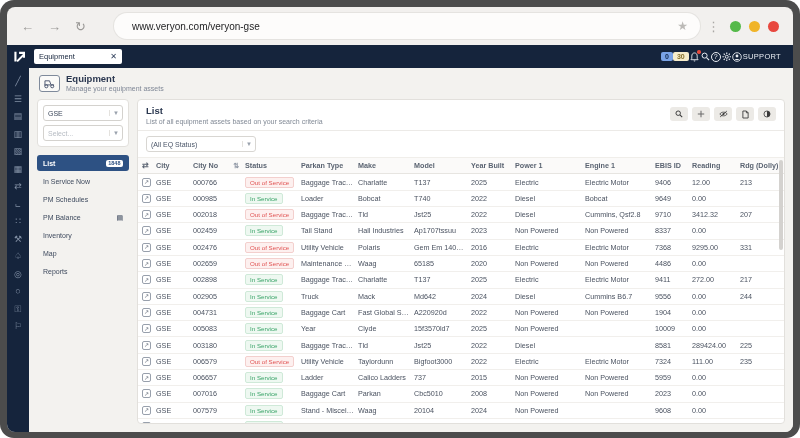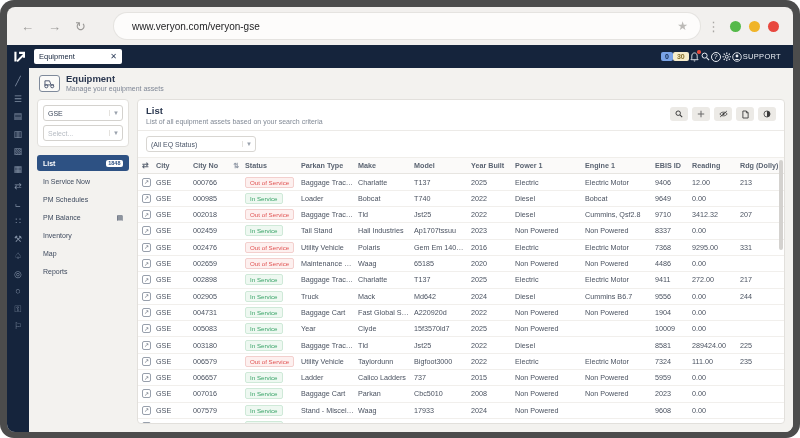--- a/index.html
+++ b/index.html
@@ -565,21 +565,21 @@
                   </div>
                   <div class="tr">
                     <span class="cell">
                       <span class="link-box">↗</span>
                     </span>
                     <span class="cell">GSE</span>
                     <span class="cell">007579</span>
                     <span class="cell"><span class="pill pill-is">In Service</span></span>
                     <span class="cell">Stand - Miscellane...</span>
                     <span class="cell">Waag</span>
-                    <span class="cell">17933</span>
+                    <span class="cell">20104</span>
                     <span class="cell">2024</span>
                     <span class="cell">Non Powered</span>
                     <span class="cell"></span>
                     <span class="cell">9608</span>
                     <span class="cell">0.00</span>
                     <span class="cell"></span>
                   </div>
                   <div class="tr">
                     <span class="cell">
                       <span class="link-box">↗</span>

